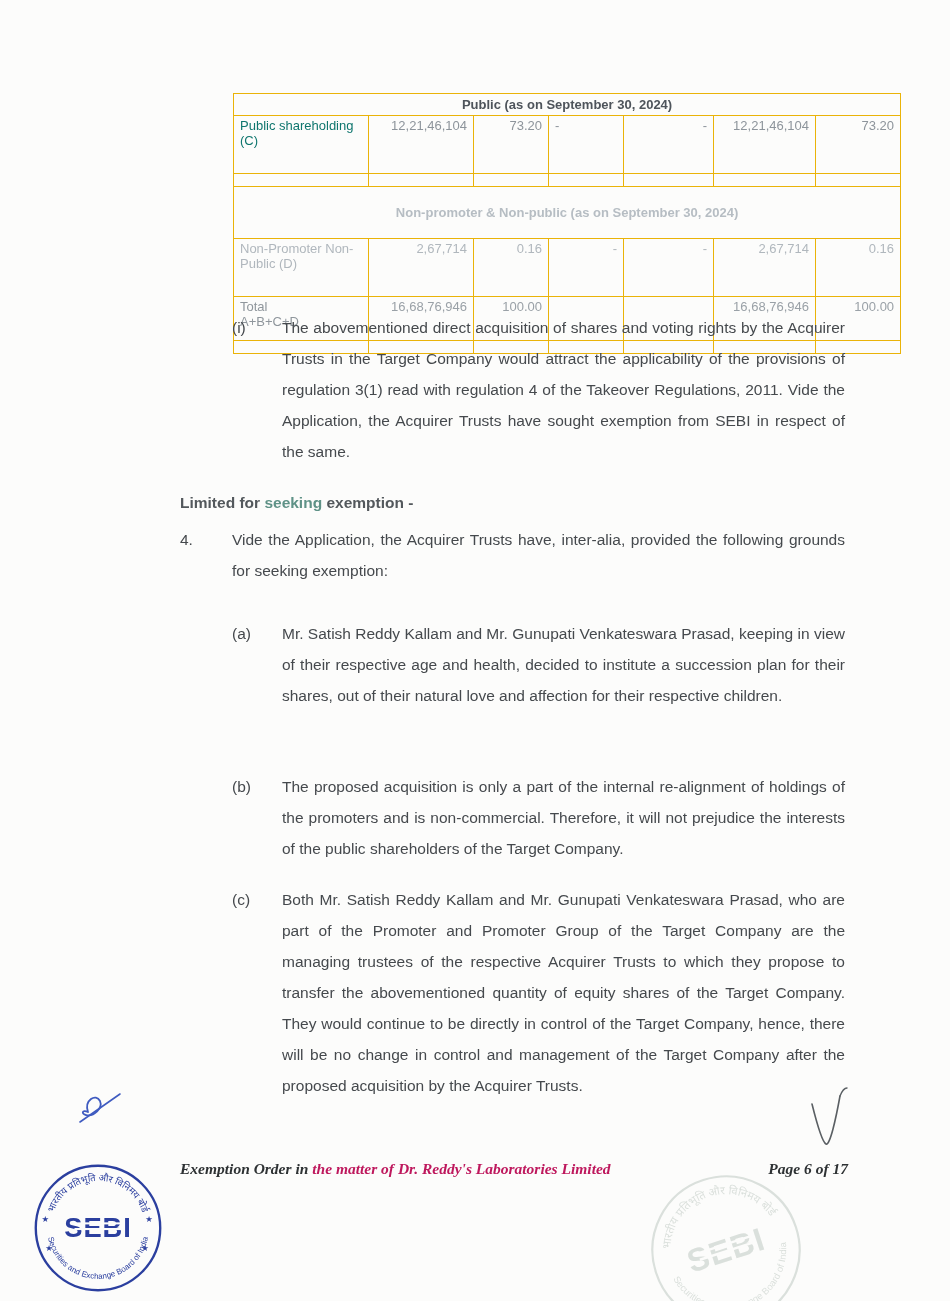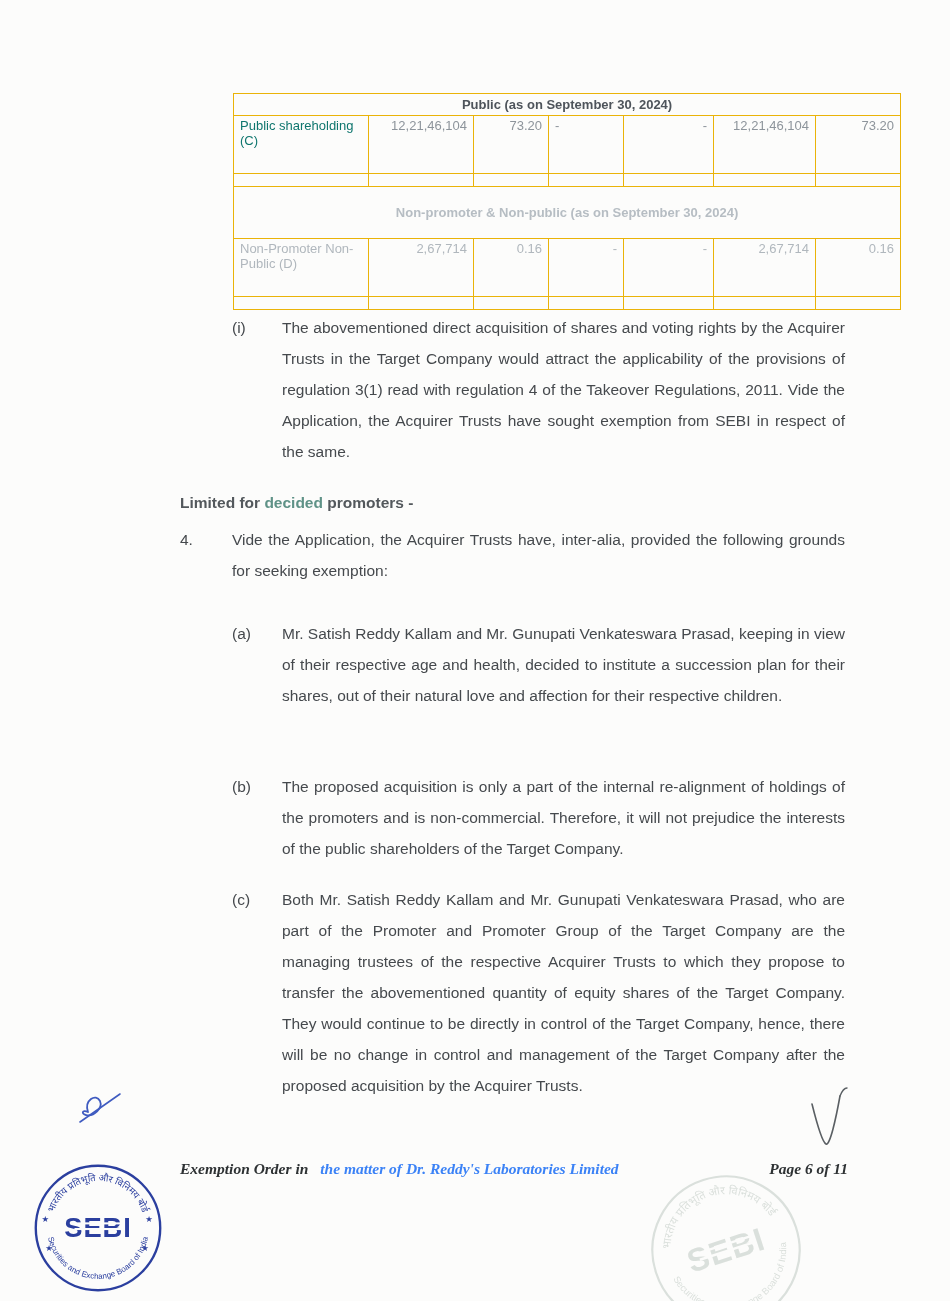--- a/index.html
+++ b/index.html
@@ -40,21 +40,21 @@
   .heading { position:absolute; left:180px; top:494px; font-size:15.5px; font-weight:bold; color:#53585c; }
   .heading .accent { color:#5f9287; }
 
   
   .footer {
     position:absolute; left:180px; top:1160px; width:668px;
     display:flex; justify-content:space-between;
     font-family:"Liberation Serif", serif; font-style:italic; font-weight:bold;
     font-size:15.5px; color:#2e3234; z-index:3;
   }
-  .footer .faded { color:#3b82f6;margin-left:8px; }
+  .footer .faded { color:#be185d; }
 
   
   .stamp-blue { position:absolute; left:32px; top:1162px; z-index:2; }
   .stamp-watermark {
     position:absolute; left:648px; top:1172px; z-index:1;
     opacity:0.33; transform:rotate(-18deg);
   }
   .ink-initial { position:absolute; left:72px; top:1090px; z-index:2; }
   .ink-check  { position:absolute; left:806px; top:1086px; z-index:2; }
 </style>
@@ -98,39 +98,51 @@
   </tr>
   <tr class="row-faded">
     <td class="lbl">Non-Promoter Non-Public (D)</td>
     <td class="num">2,67,714</td>
     <td class="num">0.16</td>
     <td class="num">-</td>
     <td class="num">-</td>
     <td class="num">2,67,714</td>
     <td class="num">0.16</td>
   </tr>
+  <tr class="row-total">
+    <td class="lbl">
+      <div>Total</div>
+      <div>A+B+C+D</div>
+    </td>
+    <td class="num">16,68,76,946</td>
+    <td class="num">100.00</td>
+    <td class="num"></td>
+    <td class="num"></td>
+    <td class="num">16,68,76,946</td>
+    <td class="num">100.00</td>
+  </tr>
   <tr class="spacer">
     <td></td>
         <td></td>
         <td></td>
         <td></td>
         <td></td>
         <td></td>
         <td></td>
   </tr>
 </tbody>
   </table>
 
 <div class="para" style="left:232px; top:312px; width:613px;">
   <span class="marker">(i)</span>
   <div class="ptext">The abovementioned direct acquisition of shares and voting rights by the Acquirer Trusts in the Target Company would attract the applicability of the provisions of regulation 3(1) read with regulation 4 of the Takeover Regulations, 2011. Vide the Application, the Acquirer Trusts have sought exemption from SEBI in respect of the same.</div>
 </div>
 
 <div class="heading">
-  <span>Limited for </span><span class="accent">decided</span><span> promoters -</span>
+  <span>Limited for </span><span class="accent">seeking</span><span> exemption -</span>
 </div>
 
 <div class="para" style="left:180px; top:524px; width:665px;">
   <span class="marker-wide">4.</span>
   <div class="ptext">
     <span>Vide the Application, the Acquirer Trusts have, </span><span class="ital">inter-alia,</span><span> provided the following grounds for seeking exemption:</span>
   </div>
 </div>
 
 <div class="para" style="left:232px; top:618px; width:613px;">
@@ -145,21 +157,21 @@
 
 <div class="para" style="left:232px; top:884px; width:613px;">
   <span class="marker">(c)</span>
   <div class="ptext">Both Mr. Satish Reddy Kallam and Mr. Gunupati Venkateswara Prasad, who are part of the Promoter and Promoter Group of the Target Company are the managing trustees of the respective Acquirer Trusts to which they propose to transfer the abovementioned quantity of equity shares of the Target Company. They would continue to be directly in control of the Target Company, hence, there will be no change in control and management of the Target Company after the proposed acquisition by the Acquirer Trusts.</div>
 </div>
 
 <div class="footer">
   <div>
     <span>Exemption Order in </span><span class="faded">the matter of Dr. Reddy's Laboratories Limited</span>
   </div>
-  <div>Page 6 of 11</div>
+  <div>Page 6 of 17</div>
 </div>
 
 <svg class="stamp-blue" viewBox="0 0 140 140" width="132" height="132">
   <circle cx="70" cy="70" r="66" fill="none" stroke="#2b3f9f" stroke-width="2.5"></circle>
   <path id="arcTopL" d="M 20 70 A 50 50 0 0 1 120 70" fill="none"></path>
   <path id="arcBotL" d="M 16 70 A 54 54 0 0 0 124 70" fill="none"></path>
   <text font-size="10" fill="#2b3f9f"><textPath href="#arcTopL" startOffset="50%" text-anchor="middle">भारतीय प्रतिभूति और विनिमय बोर्ड</textPath></text>
   <text font-size="8.5" fill="#2b3f9f"><textPath href="#arcBotL" startOffset="50%" text-anchor="middle">Securities and Exchange Board of India</textPath></text>
   <text x="70" y="80" text-anchor="middle" font-size="29" font-weight="bold" letter-spacing="1" fill="#2b3f9f" font-family="Liberation Sans, sans-serif">SEBI</text>
   <rect x="45" y="64" width="50" height="2.2" fill="#fcfcfb"></rect>

